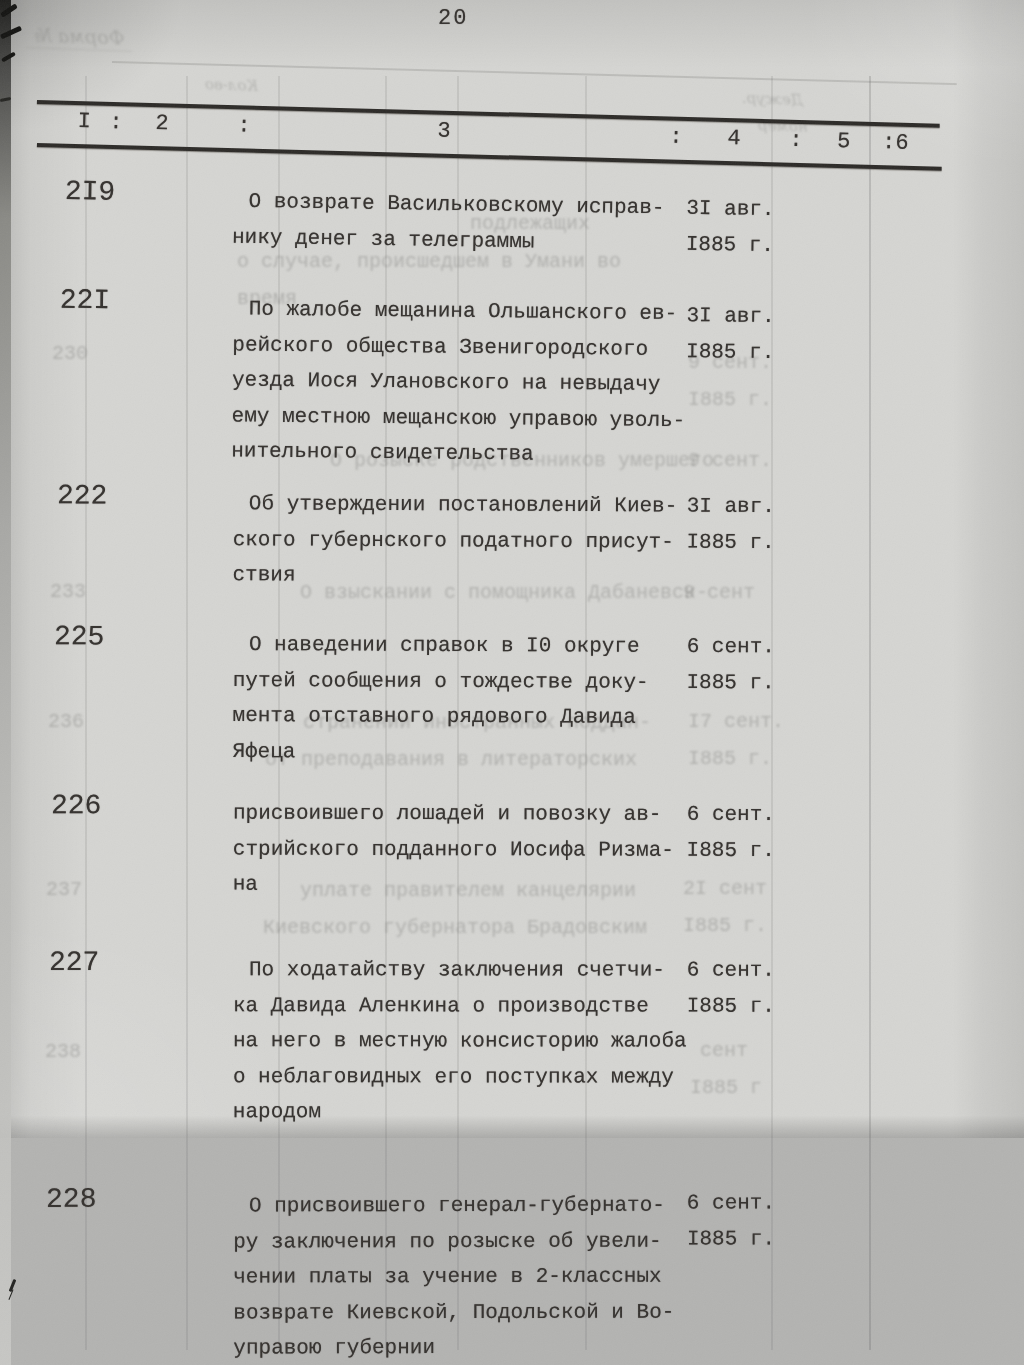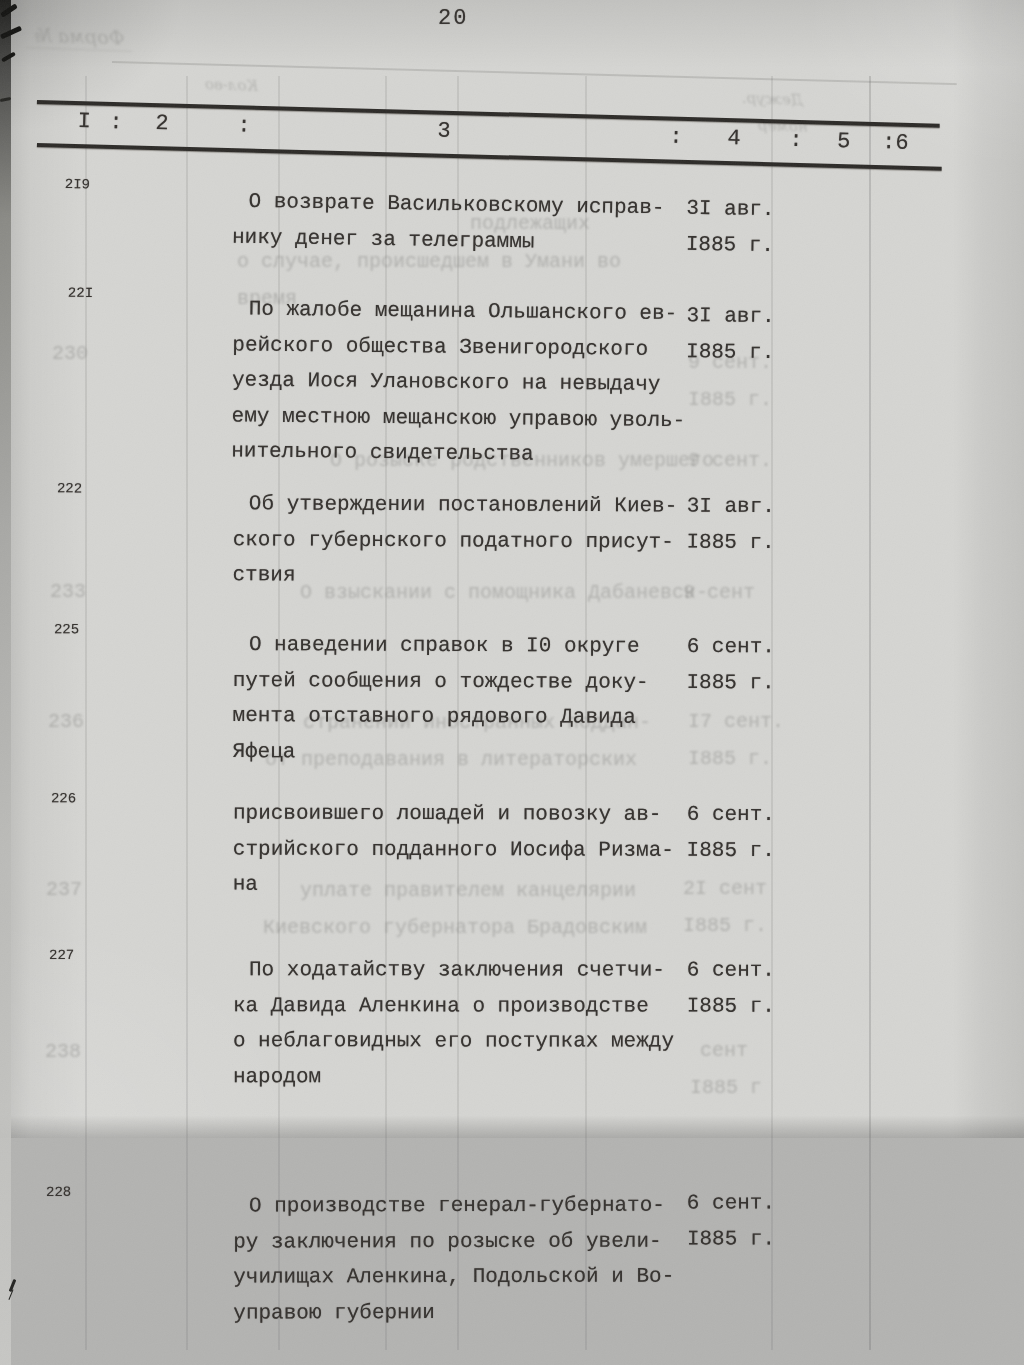--- a/index.html
+++ b/index.html
@@ -33,21 +33,21 @@
   #header-cells{position:absolute;left:38px;top:103px;width:905px;height:46px;font-size:22px;transform:rotate(1.5deg);transform-origin:0 0;}
   .hcell{position:absolute;top:5px;}
   
   .vline{position:absolute;top:76px;height:1274px;width:2px;background:rgba(95,95,92,.14);}
   .vline.strong{background:rgba(88,88,85,.22);}
   #ghost-hline{position:absolute;left:112px;top:61px;width:845px;height:2px;background:rgba(100,100,96,.22);transform:rotate(1.5deg);transform-origin:0 0;filter:blur(.6px);}
   
   #pageno{position:absolute;left:438px;top:6px;font-size:22px;letter-spacing:2px;}
   
   .entry{position:absolute;left:0;width:1010px;transform-origin:0 0;}
-  .num{position:absolute;top:0;font-size:14px;}
+  .num{position:absolute;top:0;font-size:28px;}
   .lines{position:absolute;left:233px;top:5px;font-size:21px;line-height:35.5px;white-space:pre;}
   .lines .indent{margin-left:16px;}
   .dates{position:absolute;left:635px;width:140px;text-align:right;font-size:21px;line-height:35.5px;white-space:pre;}
   
   .ghost{position:absolute;font-size:20px;color:#6d6d6a;opacity:.34;filter:blur(1.2px);white-space:pre;}
   .mirror{position:absolute;font-family:"DejaVu Serif",serif;font-style:italic;color:#70706c;opacity:.3;filter:blur(1.3px);transform:scaleX(-1) rotate(-2deg);}
   #form-note{left:26px;top:25px;font-size:19px;border-bottom:1.5px solid rgba(110,110,106,.55);padding:0 8px 2px;}
   #mirror-1{left:205px;top:76px;font-size:15px;}
   #mirror-2{left:742px;top:90px;font-size:15px;}
   #mirror-3{left:758px;top:117px;font-size:15px;}
@@ -126,47 +126,47 @@
       <div class="ghost" style="left: 700px; top: 1039px;">сент</div>
       <div class="ghost" style="left: 690px; top: 1076px;">I885 г</div>
     </div>
   <div id="entries">
       <div class="entry ink" style="top: 175px; transform: rotate(0.9deg);">
         <span class="num" style="left: 65px;">2I9</span>
         <div class="lines"><div class="indent">О возврате Васильковскому исправ-</div><div>нику денег за телеграммы</div></div>
         <div class="dates" style="top: 5px;"><div>3I авг.</div><div>I885 г.</div></div>
       </div>
       <div class="entry ink" style="top: 284px; transform: rotate(0.6deg);">
-        <span class="num" style="left: 68px;">22I</span>
+        <span class="num" style="left: 60px;">22I</span>
         <div class="lines"><div class="indent">По жалобе мещанина Ольшанского ев-</div><div>рейского общества Звенигородского</div><div>уезда Иося Улановского на невыдачу</div><div>ему местною мещанскою управою уволь-</div><div>нительного свидетельства</div></div>
         <div class="dates" style="top: 7px;"><div>3I авг.</div><div>I885 г.</div></div>
       </div>
       <div class="entry ink" style="top: 480px; transform: rotate(0.3deg);">
         <span class="num" style="left: 57px;">222</span>
         <div class="lines"><div class="indent">Об утверждении постановлений Киев-</div><div>ского губернского податного присут-</div><div>ствия</div></div>
         <div class="dates" style="top: 5px;"><div>3I авг.</div><div>I885 г.</div></div>
       </div>
       <div class="entry ink" style="top: 621px; transform: rotate(0.25deg);">
         <span class="num" style="left: 54px;">225</span>
         <div class="lines"><div class="indent">О наведении справок в I0 округе</div><div>путей сообщения о тождестве доку-</div><div>мента отставного рядового Давида</div><div>Яфеца</div></div>
         <div class="dates" style="top: 5px;"><div>6 сент.</div><div>I885 г.</div></div>
       </div>
       <div class="entry ink" style="top: 790px; transform: rotate(0.15deg);">
         <span class="num" style="left: 51px;">226</span>
         <div class="lines"><div>присвоившего лошадей и повозку ав-</div><div>стрийского подданного Иосифа Ризма-</div><div>на</div></div>
         <div class="dates" style="top: 5px;"><div>6 сент.</div><div>I885 г.</div></div>
       </div>
       <div class="entry ink" style="top: 947px; transform: rotate(0.05deg);">
         <span class="num" style="left: 49px;">227</span>
-        <div class="lines"><div class="indent">По ходатайству заключения счетчи-</div><div>ка Давида Аленкина о производстве</div><div>о неблаговидных его поступках между</div><div>народом</div></div>
+        <div class="lines"><div class="indent">По ходатайству заключения счетчи-</div><div>ка Давида Аленкина о производстве</div><div>на него в местную консисторию жалоба</div><div>о неблаговидных его поступках между</div><div>народом</div></div>
         <div class="dates" style="top: 5px;"><div>6 сент.</div><div>I885 г.</div></div>
       </div>
       <div class="entry ink" style="top: 1184px; transform: rotate(-0.12deg);">
         <span class="num" style="left: 46px;">228</span>
-        <div class="lines"><div class="indent">О производстве генерал-губернато-</div><div>ру заключения по розыске об увели-</div><div>училищах Аленкина, Подольской и Во-</div><div>управою губернии</div></div>
+        <div class="lines"><div class="indent">О присвоившего генерал-губернато-</div><div>ру заключения по розыске об увели-</div><div>чении платы за учение в 2-классных</div><div>возврате Киевской, Подольской и Во-</div><div>управою губернии</div></div>
         <div class="dates" style="top: 3px;"><div>6 сент.</div><div>I885 г.</div></div>
       </div>
     </div>
 
   <div id="pen-mark"></div>
 
   <svg id="noise" width="1024" height="1365">
     <filter id="grain">
         <feTurbulence type="fractalNoise" baseFrequency="0.9" numOctaves="2" stitchTiles="stitch"></feTurbulence>
         <feColorMatrix type="saturate" values="0"></feColorMatrix>

